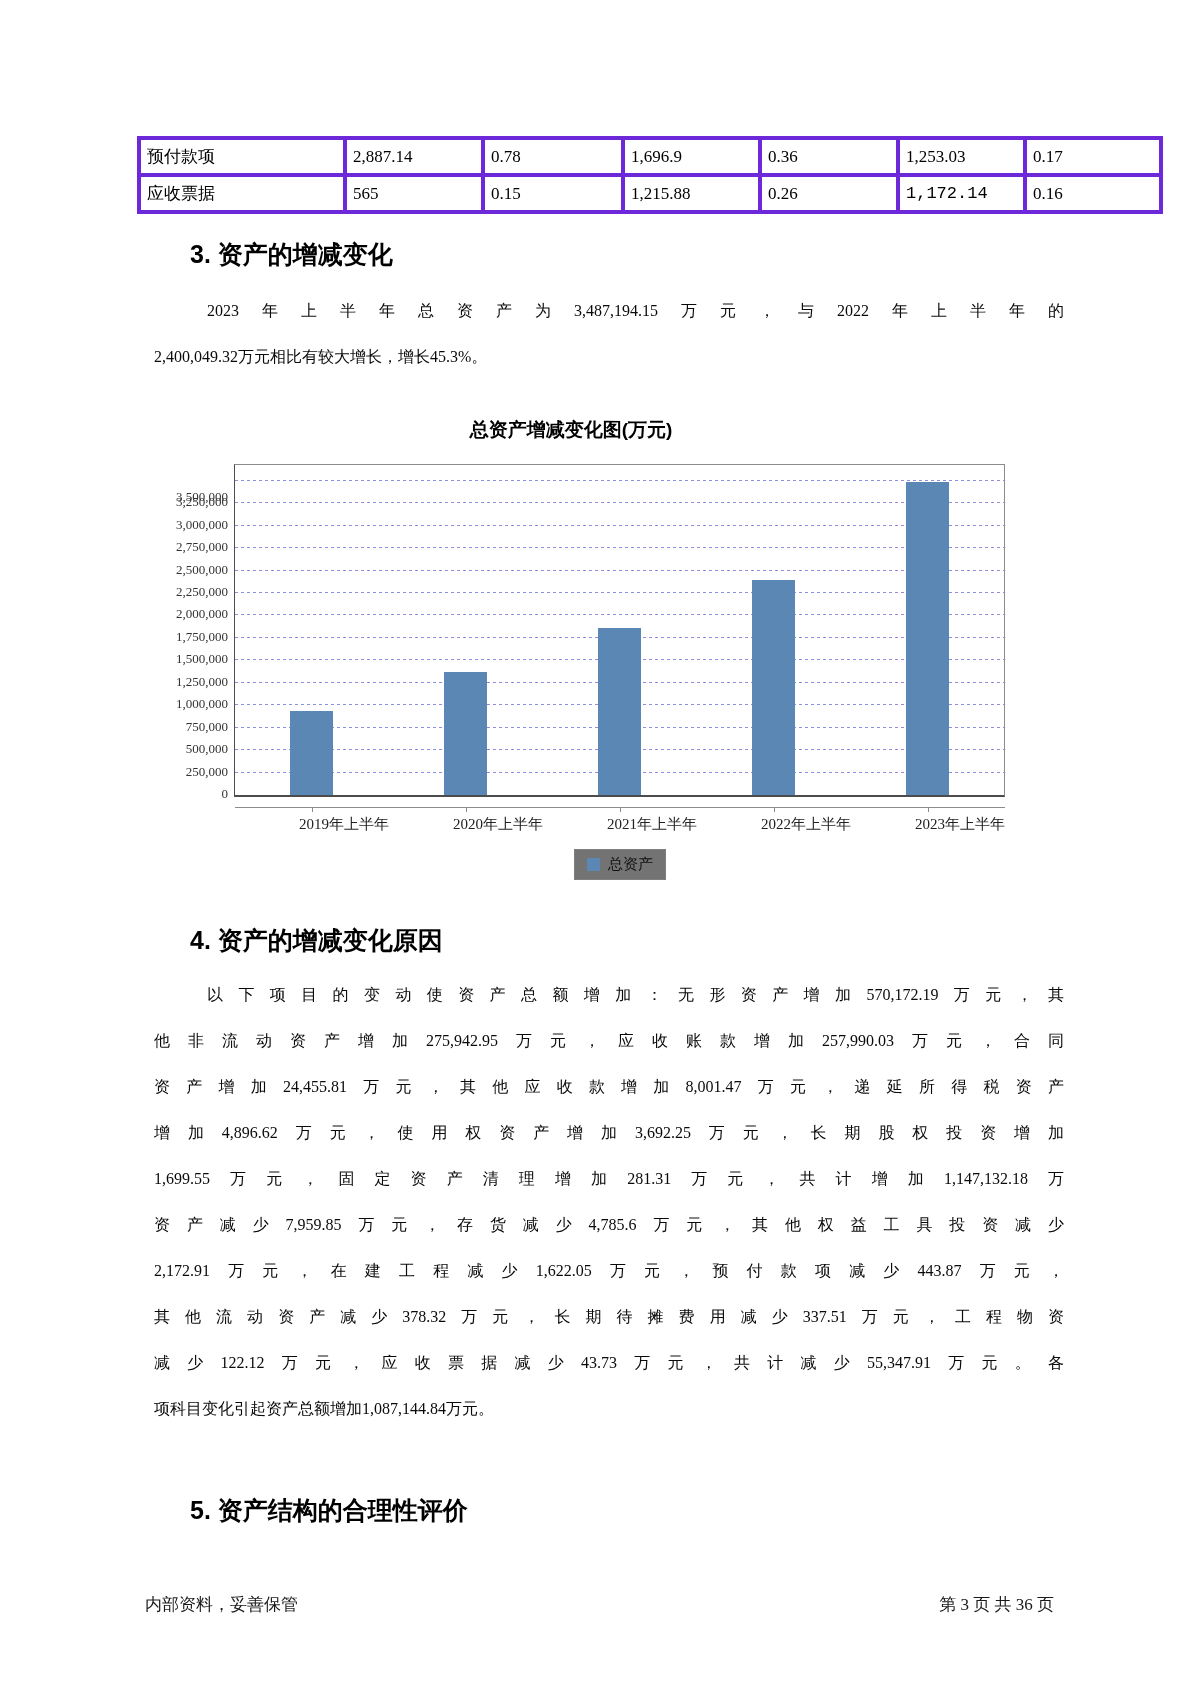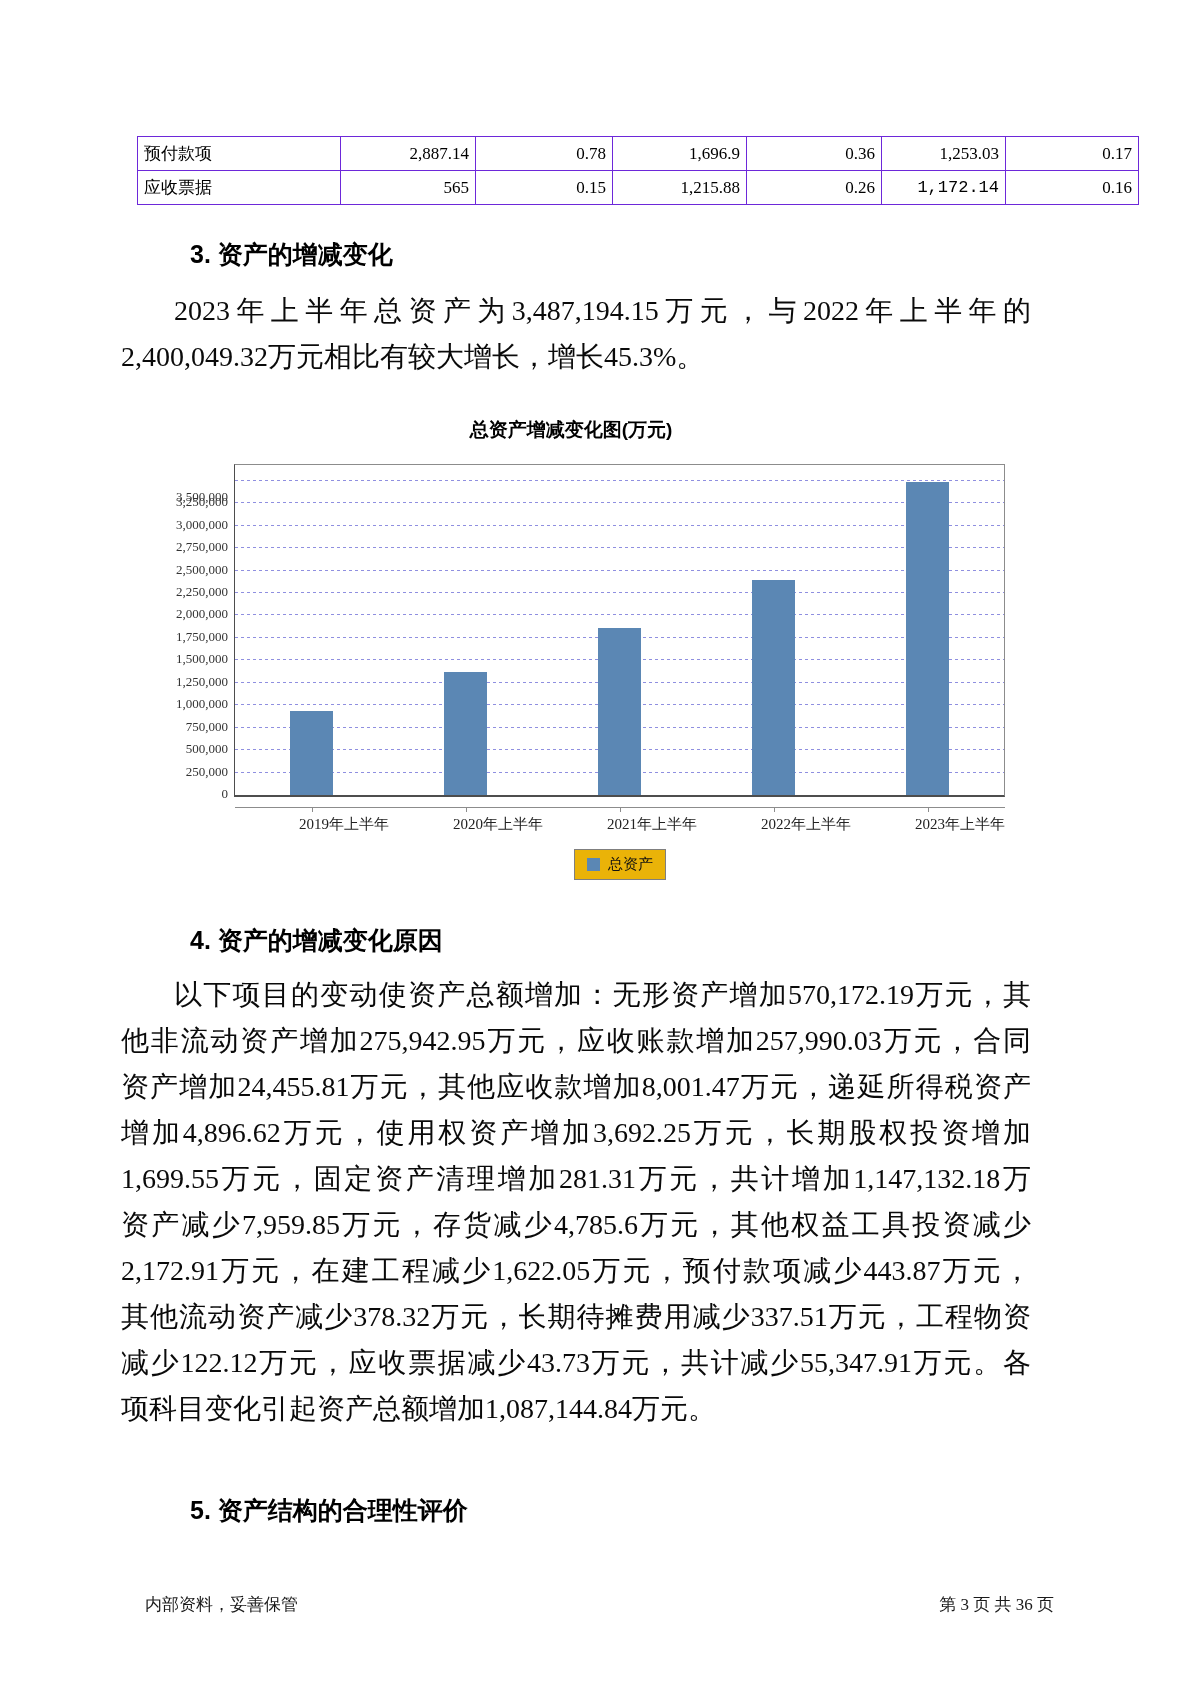--- a/index.html
+++ b/index.html
@@ -2,30 +2,30 @@
 <html><head>
 <meta charset="utf-8">
 <style>
   html,body{margin:0;padding:0;background:#ffffff;}
   .page{position:relative;width:1191px;height:1684px;background:#fff;overflow:hidden;
         font-family:"Liberation Serif",serif;color:#111;}
 
   
   .fin-table{position:absolute;left:137px;top:136px;border-collapse:collapse;
              table-layout:fixed;font-size:17px;color:#000;}
-  .fin-table td{border:1px solid #6d28d9;height:33px;padding:0 6px;white-space:nowrap;overflow:hidden;}
-  .fin-table td.num{text-align:right;}
+  .fin-table td{border:4px solid #6d28d9;height:33px;padding:0 6px;white-space:nowrap;overflow:hidden;}
+  .fin-table td.num{text-align:left;}
 
   
   .heading{position:absolute;left:190px;margin:0;font-family:"Liberation Sans",sans-serif;
            font-weight:bold;font-size:25px;color:#000;white-space:nowrap;}
   #h3{top:238px;} #h4{top:924px;} #h5{top:1494px;}
 
   
-  .para{position:absolute;left:121px;width:910px;font-size:28px;line-height:46px;color:#0a0a0a;}
+  .para{position:absolute;left:154px;width:910px;font-size:16px;line-height:46px;color:#0a0a0a;}
   .para .ln{text-align:justify;text-align-last:justify;}
   .para .ln.last{text-align-last:auto;}
   .para .ln.indent{text-indent:53px;}
   #para3{top:288px;} #para4{top:972px;}
 
   
   .chart{position:absolute;left:137px;top:417px;width:868px;}
   .chart-title{text-align:center;font-family:"Liberation Sans",sans-serif;
                font-weight:bold;font-size:19px;color:#000;margin-bottom:21px;}
   .plot-row{display:flex;}
@@ -37,21 +37,21 @@
         background:repeating-linear-gradient(90deg,#8f8fe0 0 3px,transparent 3px 6px);}
   .bars{position:absolute;left:0;right:0;top:0;bottom:0;display:flex;}
   .slot{flex:1;display:flex;align-items:flex-end;justify-content:center;}
   .bar{width:43px;}
   .xaxis{margin-left:98px;margin-top:10px;position:relative;border-top:1px solid #8c8c8c;height:4px;}
   .xaxis .tick{position:absolute;top:0;width:1px;height:4px;background:#8c8c8c;}
   .xlabels{margin-left:98px;display:flex;margin-top:3px;}
   .xlabels .xl{flex:1;text-align:right;font-size:15px;color:#222;white-space:nowrap;}
   .legend-row{display:flex;justify-content:center;margin-top:15px;margin-left:98px;}
   .legend{display:inline-flex;align-items:center;gap:8px;border:1px solid #7f7f7f;
-          padding:5px 12px;background:#eab308;}
+          padding:5px 12px;background:#737373;}
   .legend .sq{width:13px;height:13px;}
   .legend .lg-label{font-size:15px;color:#111;}
 
   
   .footer{position:absolute;left:145px;right:137px;top:1593px;display:flex;
           justify-content:space-between;font-size:17px;color:#1a1a1a;}
 </style>
 </head>
 <body>
 

